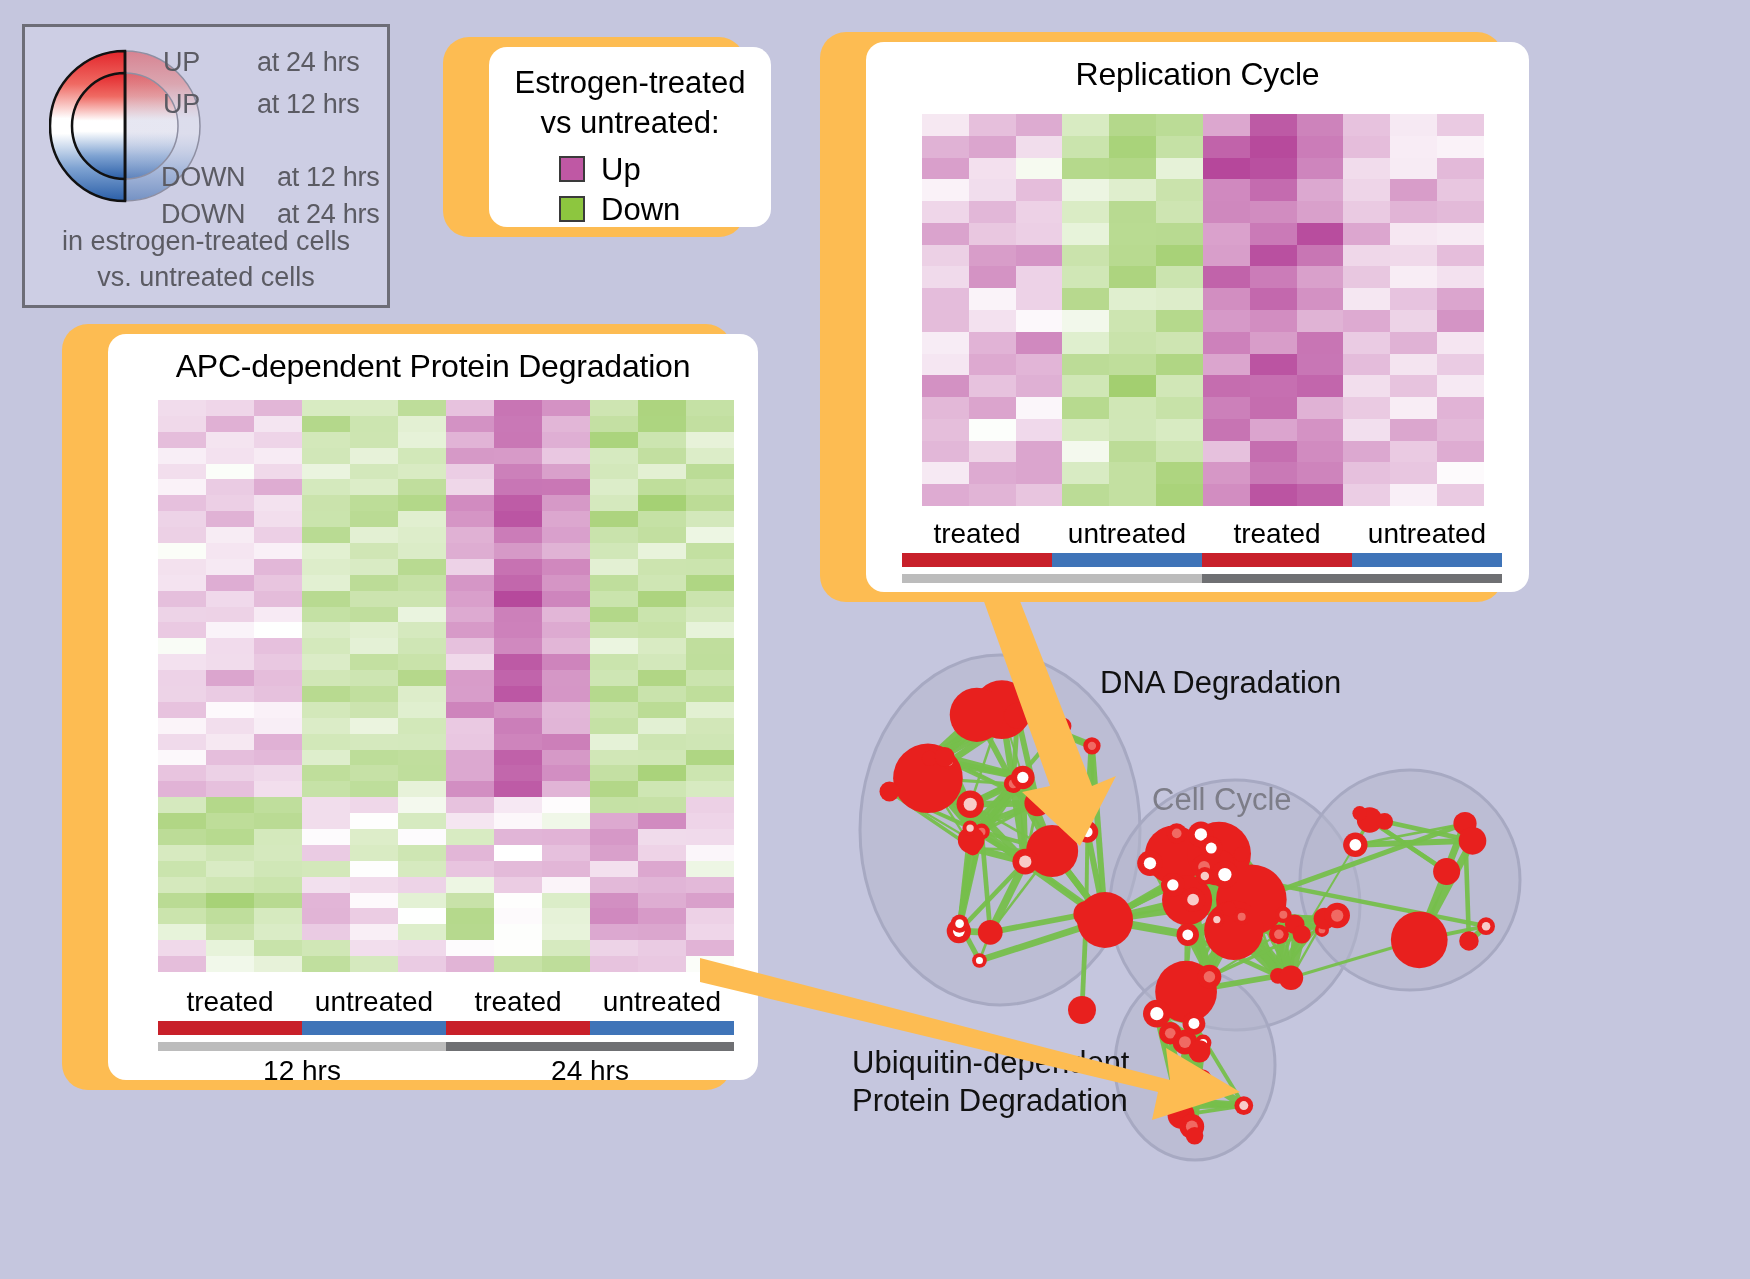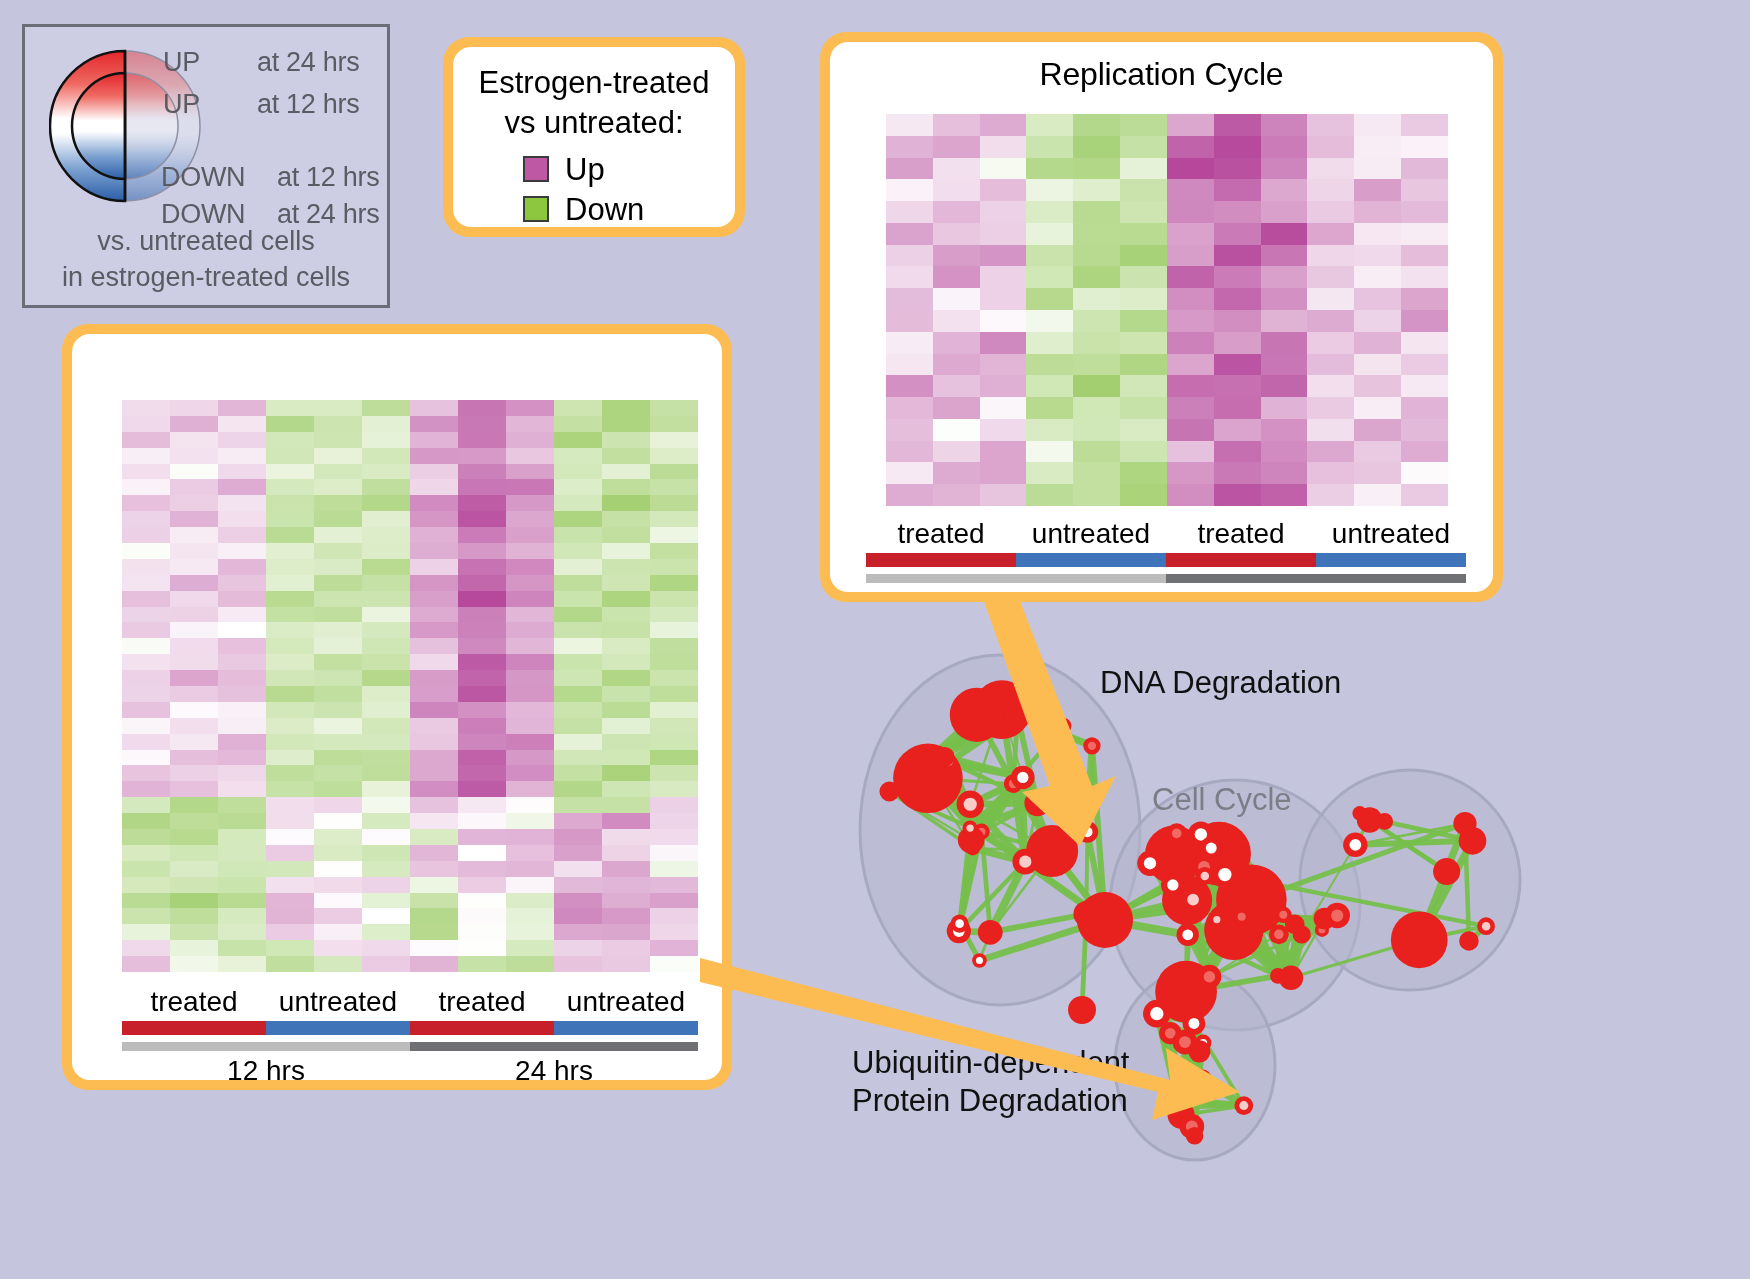--- a/index.html
+++ b/index.html
@@ -19,20 +19,21 @@
     padding:10px;
     box-sizing:border-box;
   }
   .orange-panel > .inner{
     width:100%;height:100%;
     background:#ffffff;
     border-radius:18px;
     box-sizing:border-box;
     position:relative;
     overflow:hidden;
+    margin-left:36px;
   }
 
   
   .keybox{
     position:absolute;
     left:22px;top:24px;width:368px;height:284px;
     background:#cdcee4;
     border:3px solid #6d6d77;
     box-sizing:border-box;
   }
@@ -132,22 +133,22 @@
     <span class="key-txt" style="left:138px;top:62px;">UP</span>
     <span class="key-txt" style="left:232px;top:62px;">at 12 hrs</span>
 
     <span class="key-txt" style="left:136px;top:135px;">DOWN</span>
     <span class="key-txt" style="left:252px;top:135px;">at 12 hrs</span>
 
     <span class="key-txt" style="left:136px;top:172px;">DOWN</span>
     <span class="key-txt" style="left:252px;top:172px;">at 24 hrs</span>
 
     <div class="key-footer">
+      <div>in estrogen-treated cells</div>
       <div>vs. untreated cells</div>
-      <div>in estrogen-treated cells</div>
     </div>
   </div>
 
   <div class="orange-panel legendbox">
     <div class="inner">
       <div class="legend-title">
         <div>Estrogen-treated</div>
         <div>vs untreated:</div>
       </div>
       <div class="legend-rows">
@@ -408,20 +409,21 @@
         <div class="time-labels" id="rf-timelabels" style="margin-top:4px;">
             <div style="flex: 1 1 0%;">12 hrs</div>
             <div style="flex: 1 1 0%;">24 hrs</div>
           </div>
       </div>
     </div>
   </div>
 
   <div class="orange-panel" id="panel-apc" style="left:62px;top:324px;width:670px;height:766px;">
     <div class="inner">
+      <div class="panel-title">APC-dependent Protein Degradation</div>
 
       <div class="heat-wrap" style="left:50px;top:66px;width:576px;height:572px;">
         <div class="heat-grid" id="apc-grid" style="grid-template-columns: repeat(12, 1fr); grid-template-rows: repeat(36, 1fr);">
             <div class="heat-cell" style="background: rgb(241, 220, 236);"></div>
             <div class="heat-cell" style="background: rgb(239, 214, 233);"></div>
             <div class="heat-cell" style="background: rgb(226, 182, 215);"></div>
             <div class="heat-cell" style="background: rgb(216, 235, 194);"></div>
             <div class="heat-cell" style="background: rgb(217, 235, 195);"></div>
             <div class="heat-cell" style="background: rgb(190, 221, 154);"></div>
             <div class="heat-cell" style="background: rgb(231, 194, 222);"></div>

